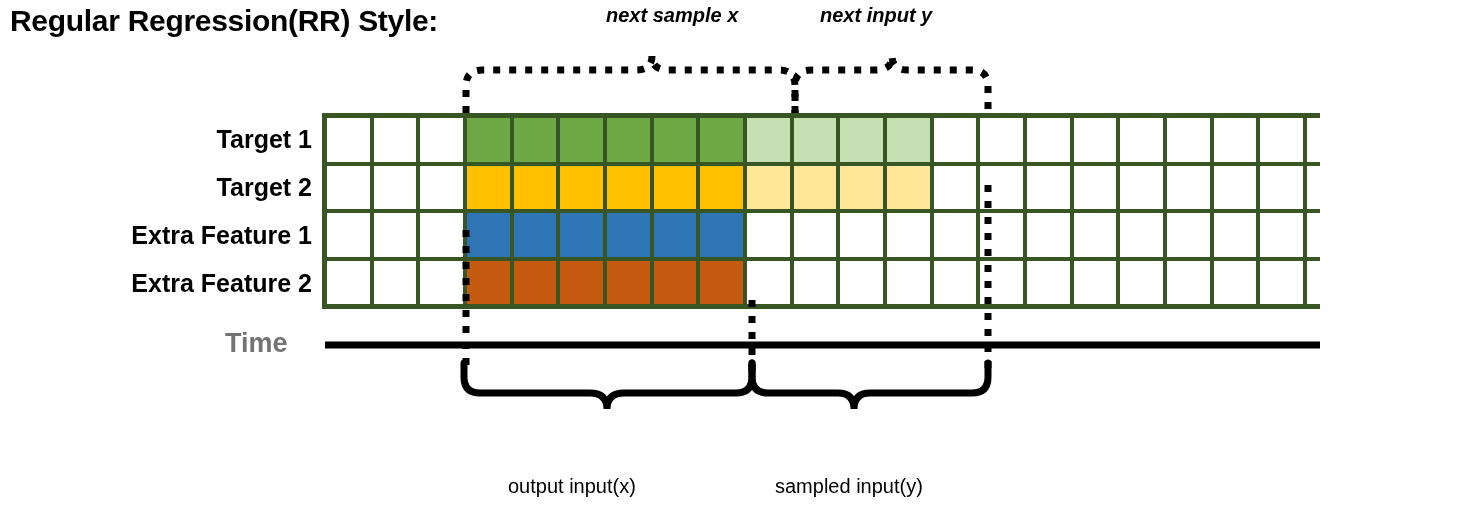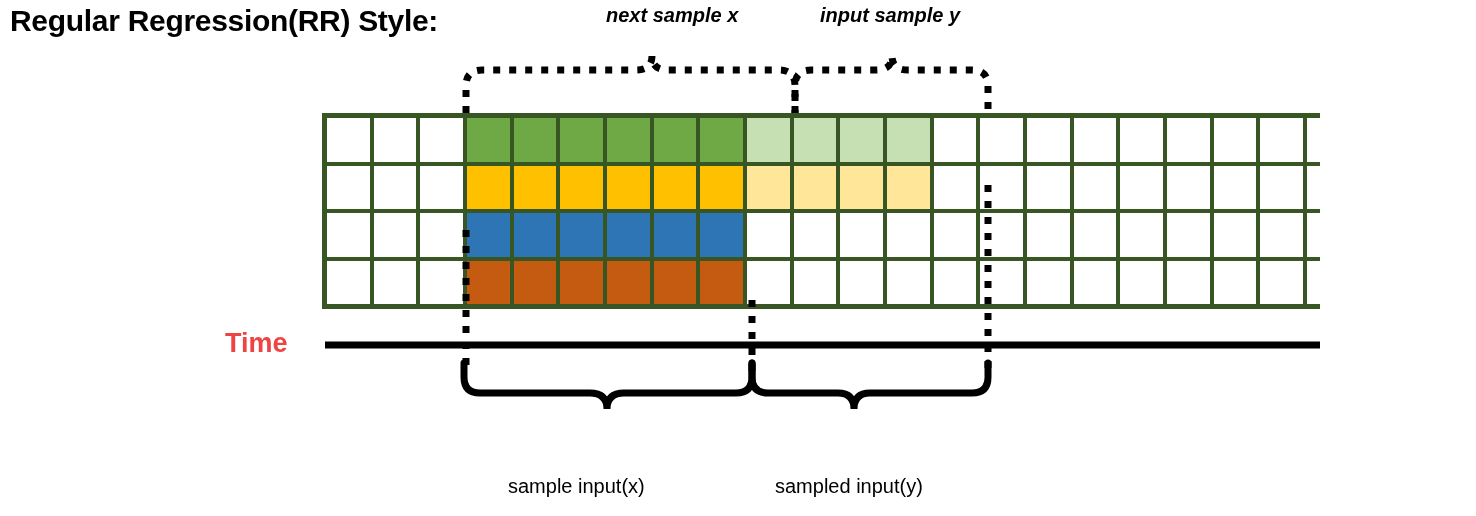--- a/index.html
+++ b/index.html
@@ -70,21 +70,21 @@
     box-sizing: content-box;
   }
   .cell { background: #ffffff; }
 
   #time-label {
     position: absolute;
     left: 225px;
     top: 328px;
     font-size: 27px;
     font-weight: 700;
-    color: #ef4444;
+    color: #737373;
     white-space: nowrap;
   }
 
   .overlay { position: absolute; left: 0; top: 0; pointer-events: none; }
 
   .bottom-text {
     position: absolute;
     font-size: 20px;
     font-weight: 400;
     color: #000000;
@@ -95,22 +95,28 @@
   #bottom-text-y { left: 775px; top: 424px; }
 </style>
 </head>
 <body>
 
 <div id="page">
 
   <div id="title">Regular Regression(RR) Style:</div>
 
   <div class="top-label" id="label-next-x">next sample x</div>
-  <div class="top-label" id="label-next-y">input sample y</div>
-
+  <div class="top-label" id="label-next-y">next input y</div>
+
+  <div id="row-labels">
+    <div class="row-label" style="top:0px;">Target 1</div>
+    <div class="row-label" style="top:48px;">Target 2</div>
+    <div class="row-label" style="top:96px;">Extra Feature 1</div>
+    <div class="row-label" style="top:144px;">Extra Feature 2</div>
+  </div>
 
   <div id="grid">
       <div class="cell" style="background: rgb(255, 255, 255);"></div>
       <div class="cell" style="background: rgb(255, 255, 255);"></div>
       <div class="cell" style="background: rgb(255, 255, 255);"></div>
       <div class="cell" style="background: rgb(110, 169, 69);"></div>
       <div class="cell" style="background: rgb(110, 169, 69);"></div>
       <div class="cell" style="background: rgb(110, 169, 69);"></div>
       <div class="cell" style="background: rgb(110, 169, 69);"></div>
       <div class="cell" style="background: rgb(110, 169, 69);"></div>
@@ -230,21 +236,21 @@
     <g fill="none" stroke="#000000" stroke-width="7" stroke-linecap="round">
       <path d="M 464 363 L 464 377 Q 464 393 480 393 L 590 393 Q 607 393 607 409 Q 607 393 624 393 L 736 393 Q 752 393 752 377 L 752 363"></path>
     </g>
 
     <g fill="none" stroke="#000000" stroke-width="7" stroke-linecap="round">
       <path d="M 752 363 L 752 377 Q 752 393 768 393 L 838 393 Q 854 393 854 409 Q 854 393 870 393 L 972 393 Q 988 393 988 377 L 988 363"></path>
     </g>
   </svg>
 
   <div class="bottom-text" id="bottom-text-x">
-    <div>sample input(x)</div>
+    <div>output input(x)</div>
     
     
   </div>
 
   <div class="bottom-text" id="bottom-text-y">
     <div>sampled input(y)</div>
     
     
   </div>
 

